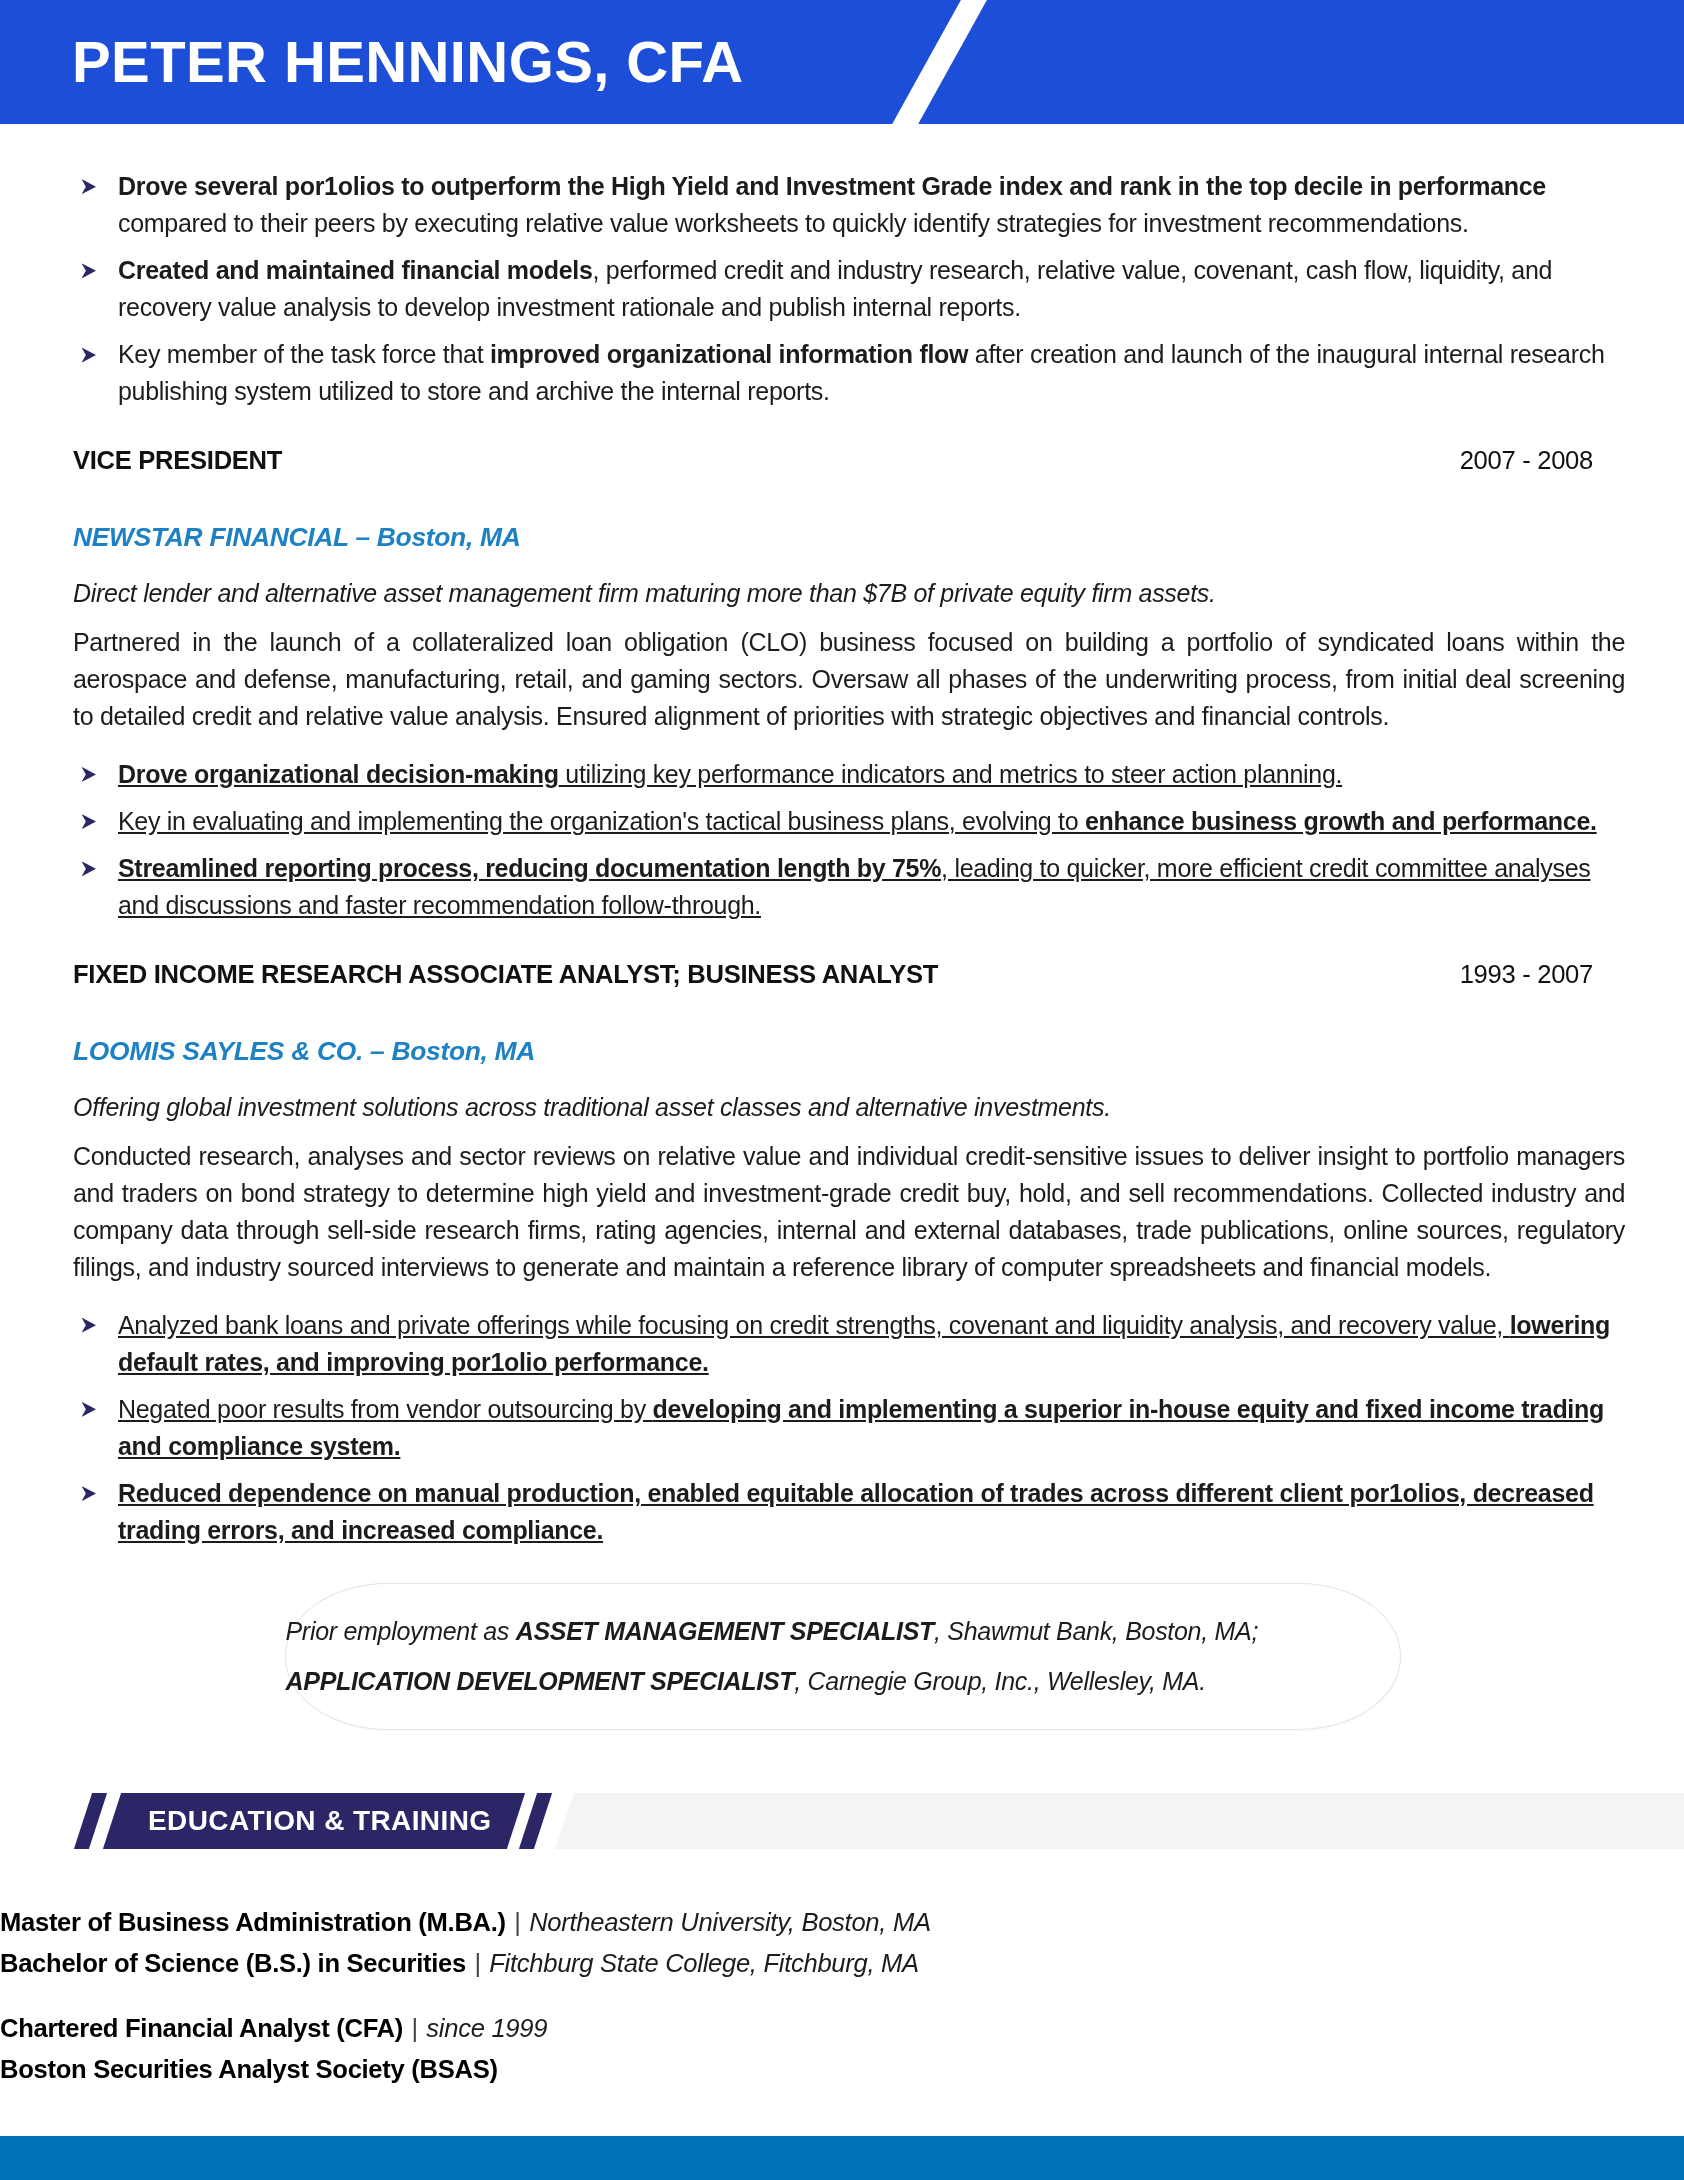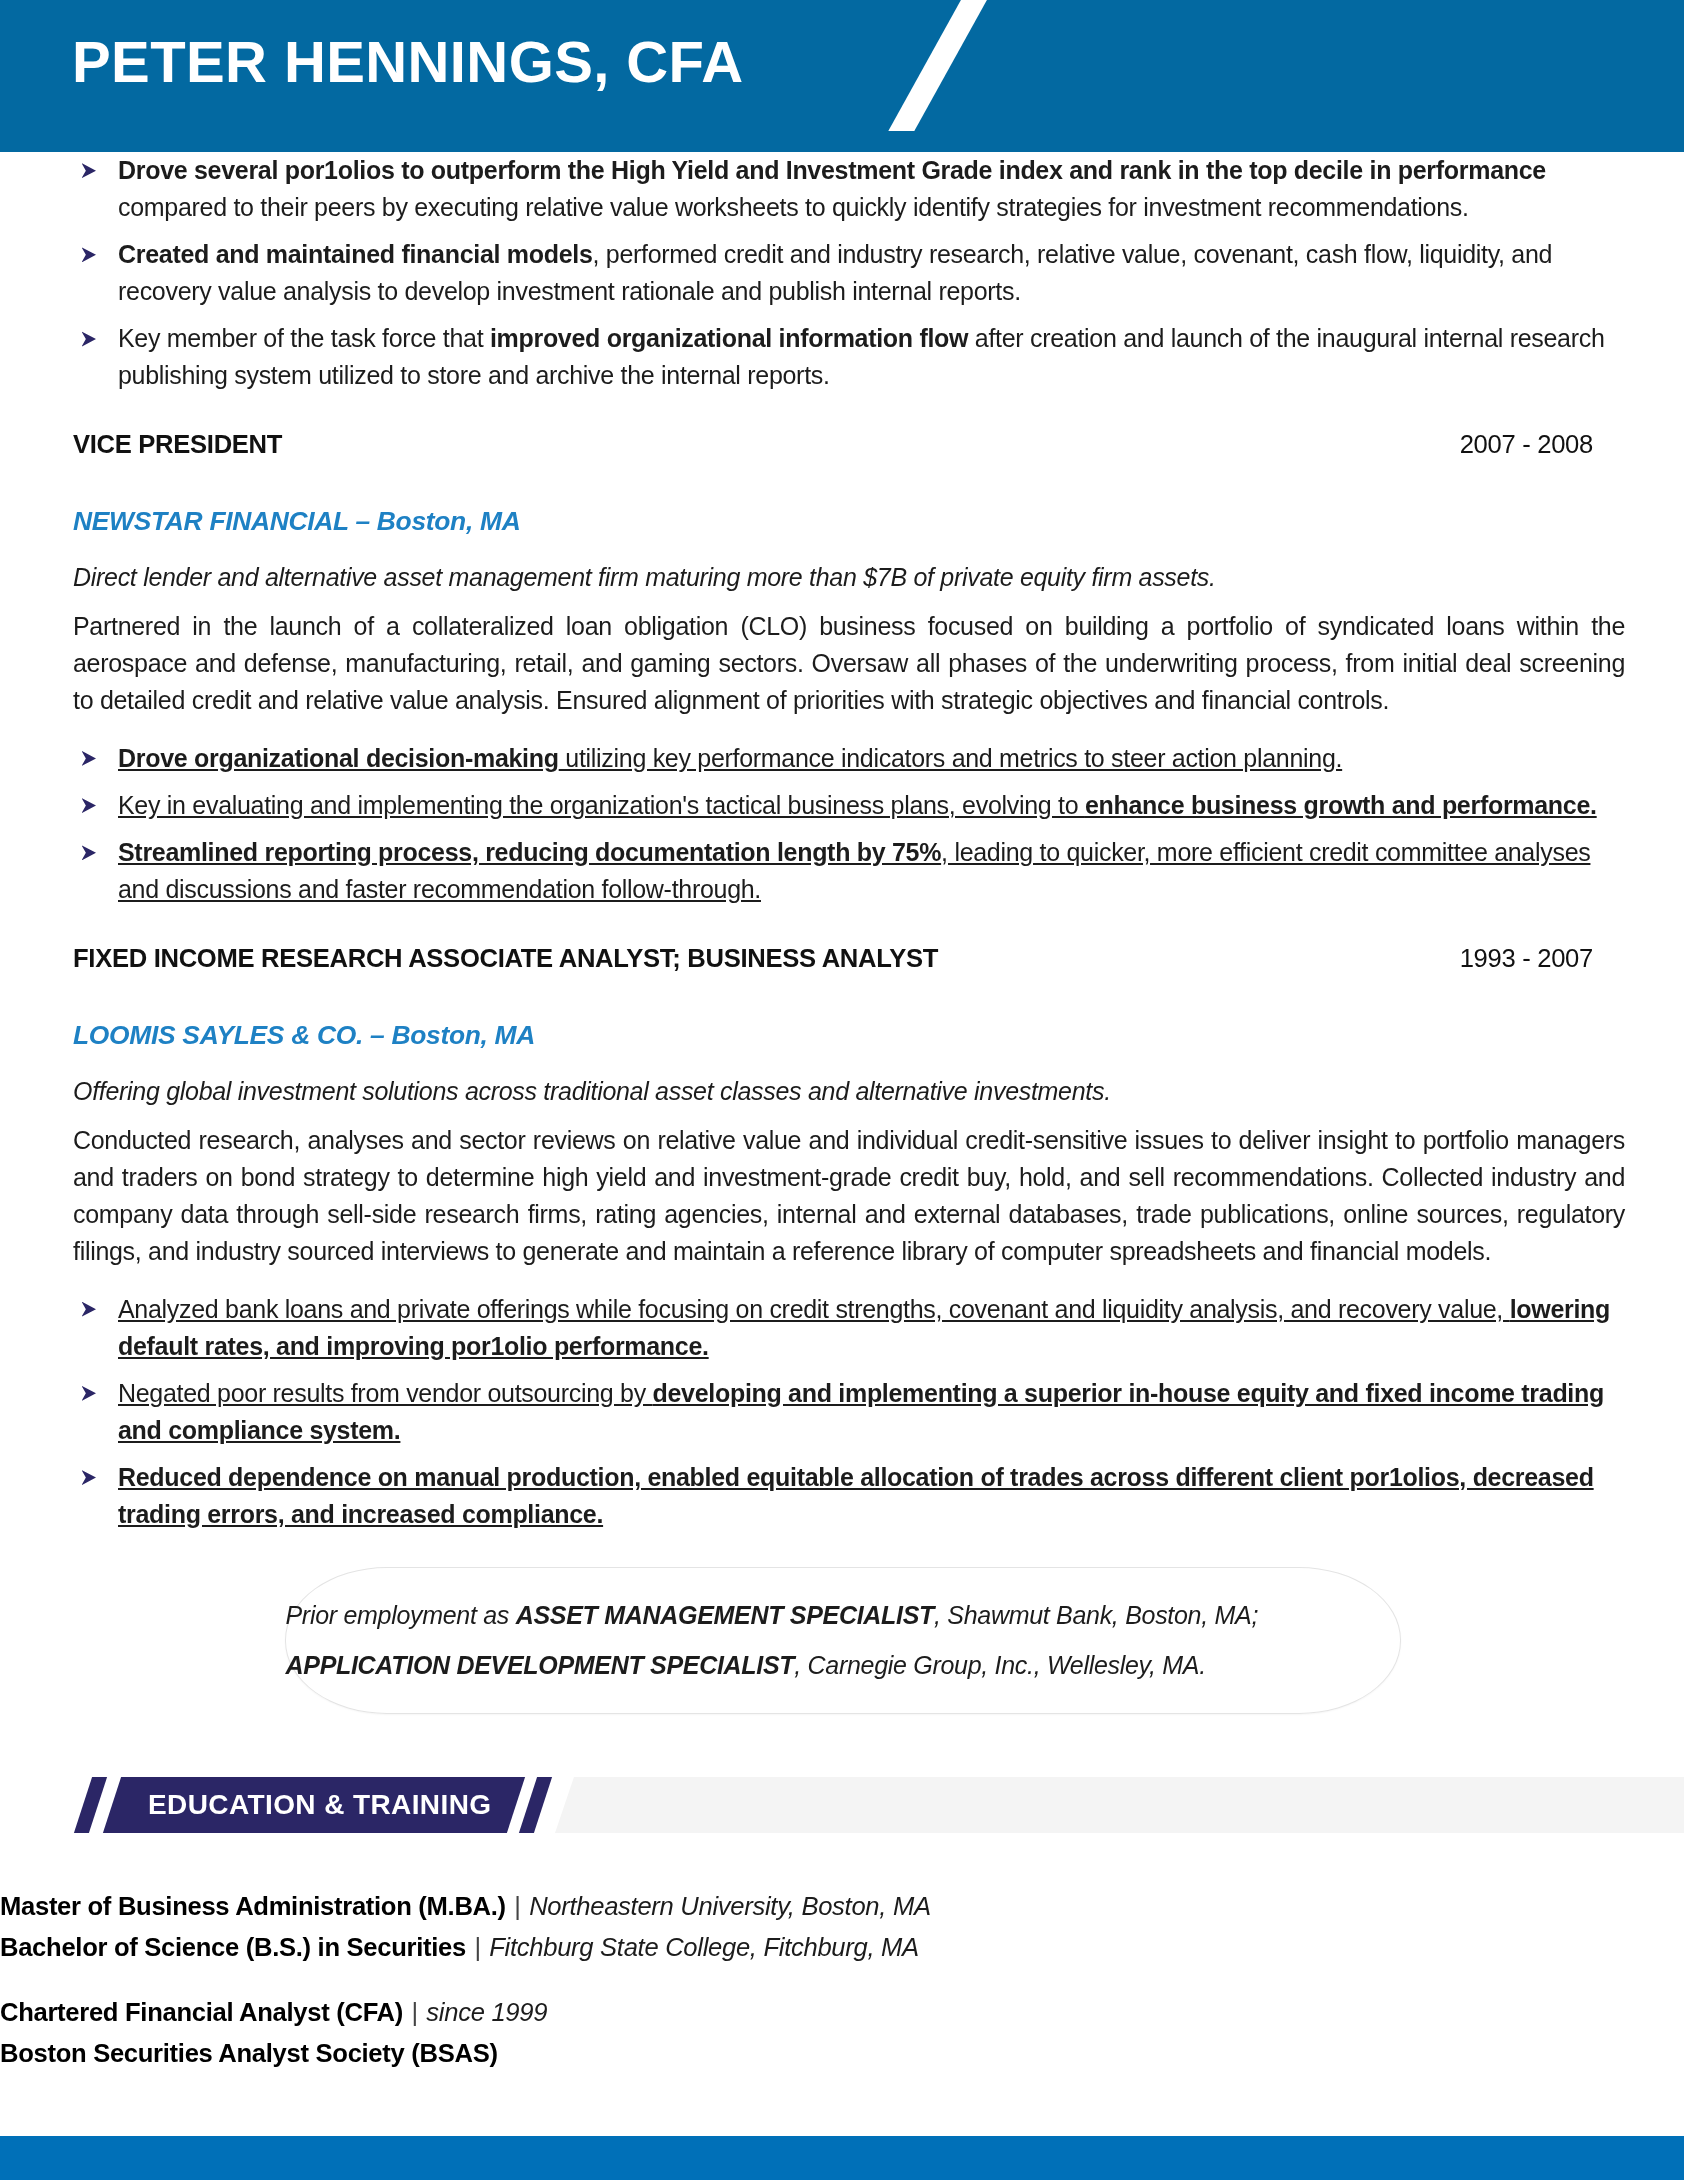--- a/index.html
+++ b/index.html
@@ -12,22 +12,22 @@
     font-family:"Liberation Sans", sans-serif;
     font-size:25px;
     line-height:37px;
     color:#1c1c1c;
     letter-spacing:-0.3px;
   }
 
   
   .topbar {
     position:relative;
-    width:100%; height:152px;
-    background:#0369a1;
+    width:100%; height:124px;
+    background:#1d4ed8;
     overflow:hidden;
   }
   .topbar h1 {
     position:absolute;
     left:72px; top:29px;
     color:#ffffff;
     font-size:58px;
     line-height:66px;
     font-weight:bold;
     letter-spacing:0.4px;
@@ -37,21 +37,21 @@
     position:absolute;
     left:926px; top:-5.1px;
     width:25.6px; height:136px;
     background:#ffffff;
     transform:skewX(-29deg);
   }
 
   
   .content { padding:0 60px 0 73px; }
 
-  ul.bullets { list-style:none; }
+  ul.bullets { list-style:none; margin-top:44px; }
   ul.bullets li {
     display:flex;
     align-items:flex-start;
     margin-bottom:10.2px;
   }
   .marker {
     flex:0 0 14.5px;
     width:14.5px; height:15.3px;
     margin:11px 22px 0 8.5px;
     background:#2b2666;

